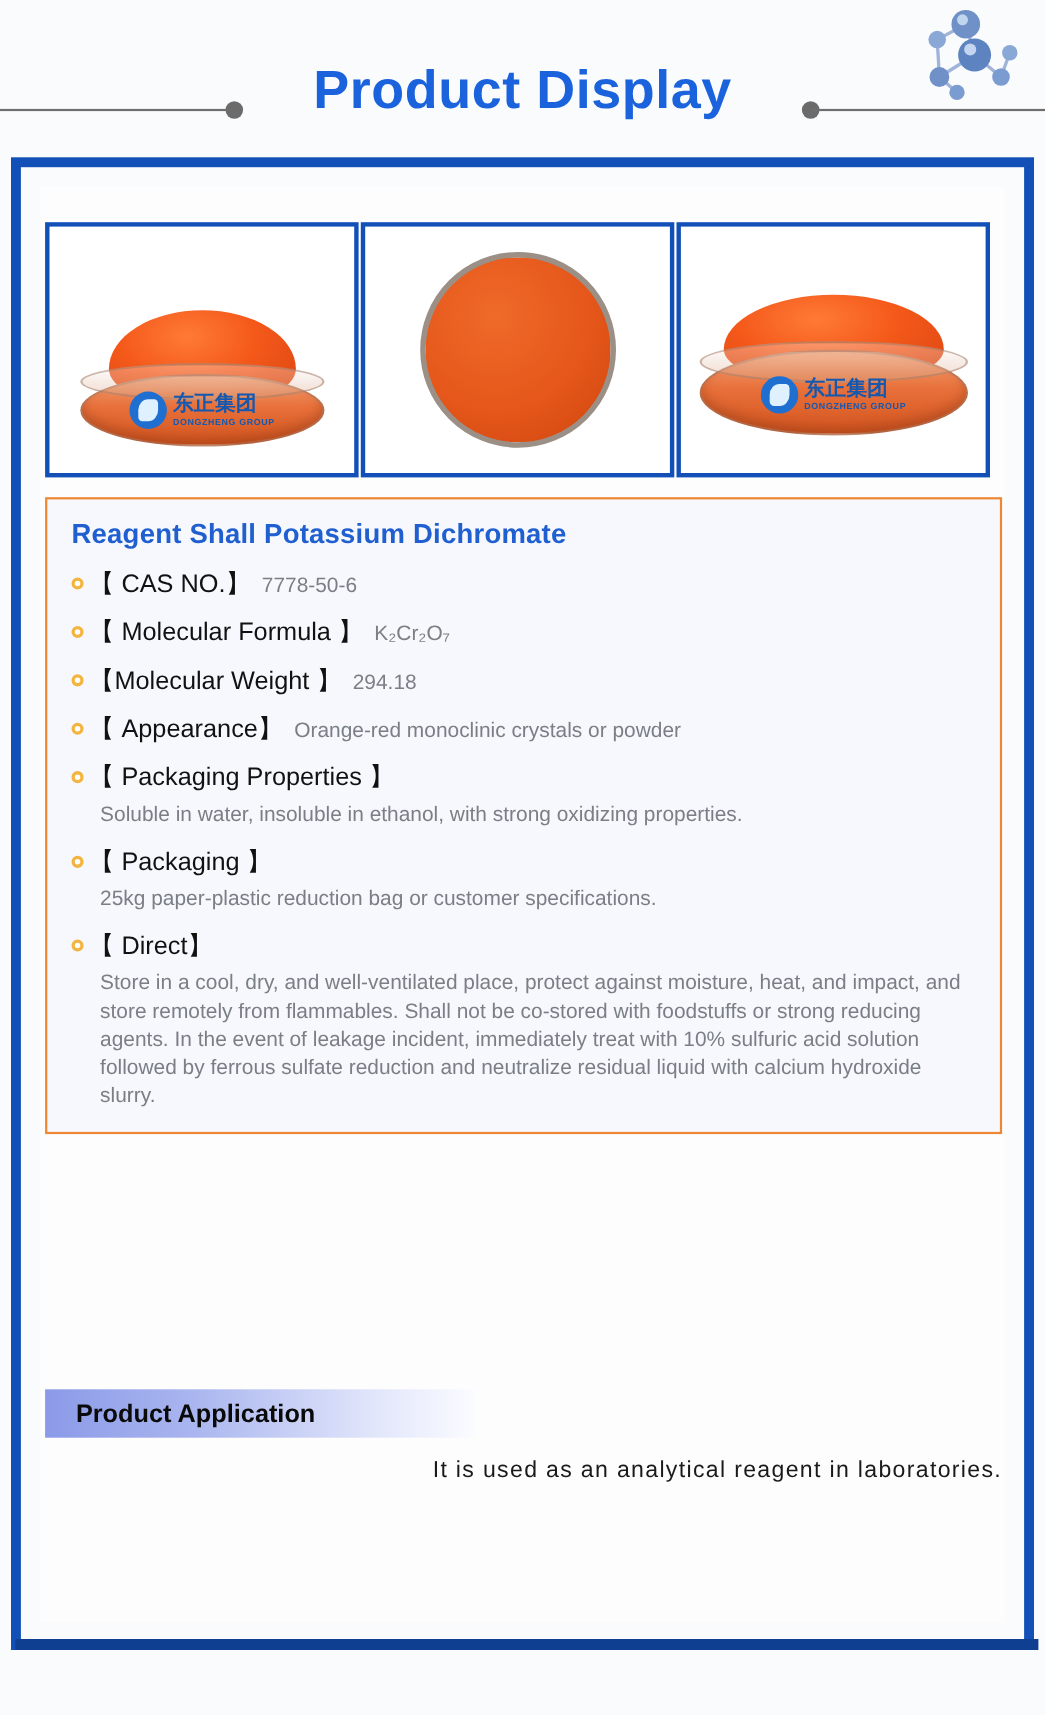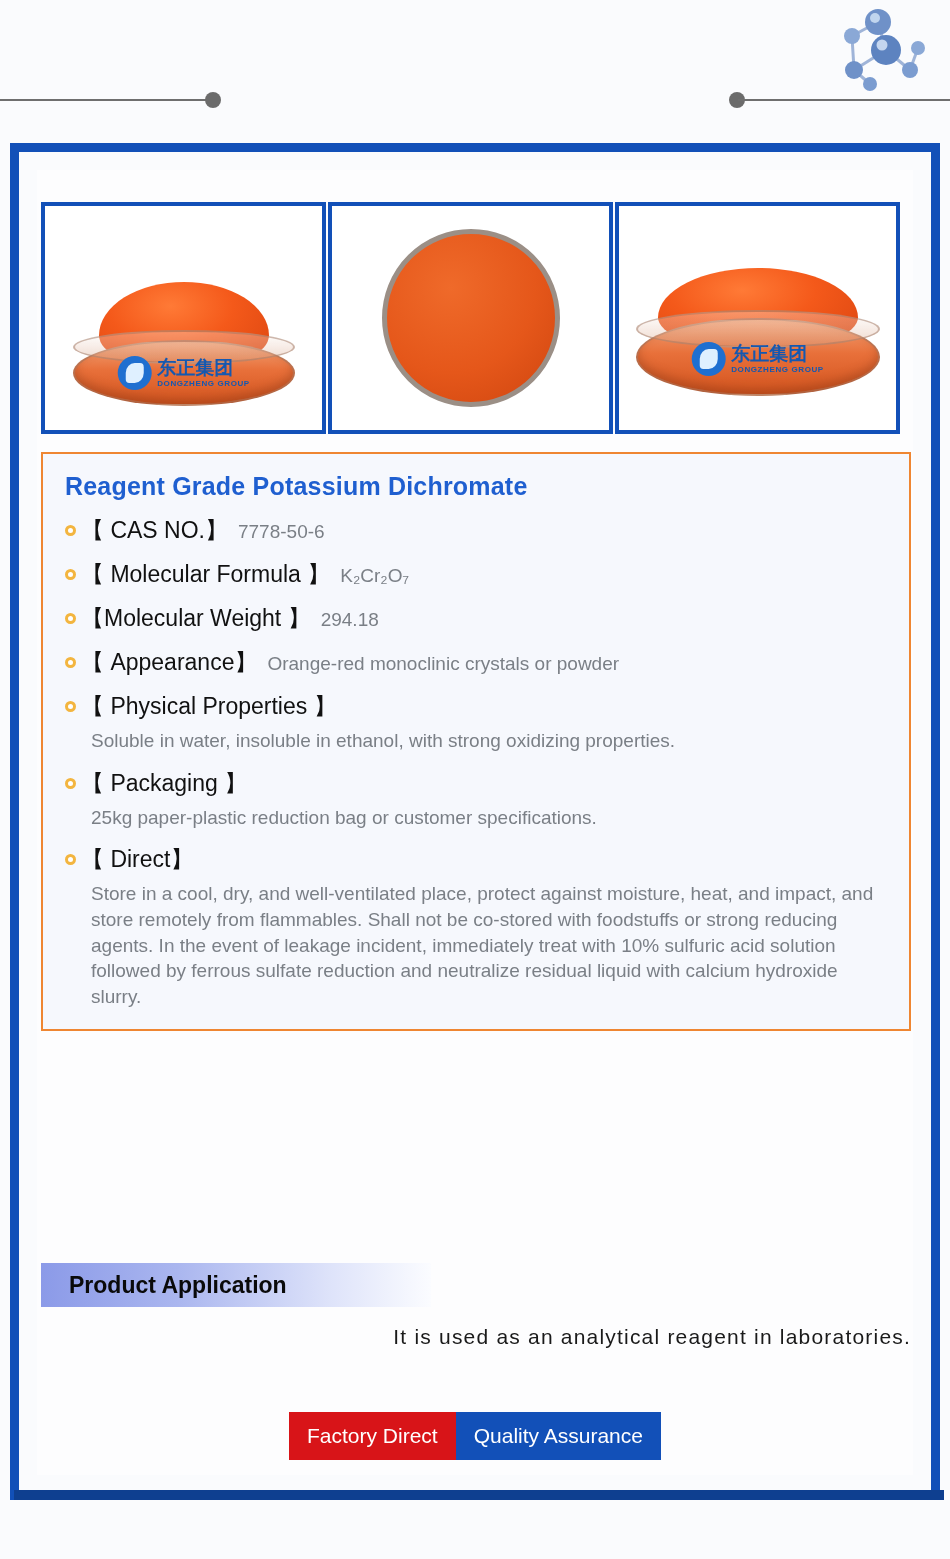--- a/index.html
+++ b/index.html
@@ -291,20 +291,21 @@
   }
   .badge.red  { background: #d81418; }
   .badge.blue { background: #1250b8; }
 </style>
 </head>
 <body>
 
 <div class="header">
   <div class="header-line left"></div>
   <div class="header-dot left"></div>
+  <div class="header-title">Product Display</div>
   <div class="header-dot right"></div>
   <div class="header-line right"></div>
 
   <svg class="molecule-icon" viewBox="0 0 120 92">
     <line x1="34" y1="32" x2="60" y2="18" stroke="#9fb4d8" stroke-width="3"></line>
     <line x1="34" y1="32" x2="36" y2="66" stroke="#9fb4d8" stroke-width="3"></line>
     <line x1="60" y1="18" x2="68" y2="46" stroke="#9fb4d8" stroke-width="3"></line>
     <line x1="68" y1="46" x2="36" y2="66" stroke="#9fb4d8" stroke-width="3"></line>
     <line x1="68" y1="46" x2="92" y2="66" stroke="#9fb4d8" stroke-width="3"></line>
     <line x1="92" y1="66" x2="100" y2="44" stroke="#9fb4d8" stroke-width="3"></line>
@@ -356,21 +357,21 @@
               <div class="logo-cn">东正集团</div>
               <div class="logo-en">DONGZHENG GROUP</div>
             </div>
           </div>
         </div>
       </div>
 
     </div>
 
     <div class="spec-box">
-      <div class="spec-title">Reagent Grade Potassium Dichromate</div>
+      <div class="spec-title">Reagent Shall Potassium Dichromate</div>
 
       <div class="spec-row">
         <span class="bullet"></span>
         <span class="spec-label">【 CAS NO.】</span>
         <span class="spec-value">7778-50-6</span>
       </div>
 
       <div class="spec-row">
         <span class="bullet"></span>
         <span class="spec-label">【 Molecular Formula 】</span>
@@ -384,21 +385,21 @@
       </div>
 
       <div class="spec-row">
         <span class="bullet"></span>
         <span class="spec-label">【 Appearance】</span>
         <span class="spec-value">Orange-red monoclinic crystals or powder</span>
       </div>
 
       <div class="spec-row nogap">
         <span class="bullet"></span>
-        <span class="spec-label">【 Physical Properties 】</span>
+        <span class="spec-label">【 Packaging Properties 】</span>
       </div>
       <p class="spec-para">Soluble in water, insoluble in ethanol, with strong oxidizing properties.</p>
 
       <div class="spec-row nogap">
         <span class="bullet"></span>
         <span class="spec-label">【 Packaging 】</span>
       </div>
       <p class="spec-para">25kg paper-plastic reduction bag or customer specifications.</p>
 
       <div class="spec-row nogap">
@@ -408,20 +409,16 @@
       <p class="spec-para" style="margin-bottom:0;">Store in a cool, dry, and well-ventilated place, protect against moisture, heat, and impact, and store remotely from flammables. Shall not be co-stored with foodstuffs or strong reducing agents. In the event of leakage incident, immediately treat with 10% sulfuric acid solution followed by ferrous sulfate reduction and neutralize residual liquid with calcium hydroxide slurry.</p>
     </div>
 
     <div class="app-header">
       <span class="app-header-text">Product Application</span>
     </div>
     <div class="app-body">
       <span class="app-text">It is used as an analytical reagent in laboratories.</span>
     </div>
 
-    <div class="badge-row">
-      <div class="badge red">Factory Direct</div>
-      <div class="badge blue">Quality Assurance</div>
-    </div>
 
   </div>
 </div>
 <div class="card-shadow"></div>
 
 </body></html>

